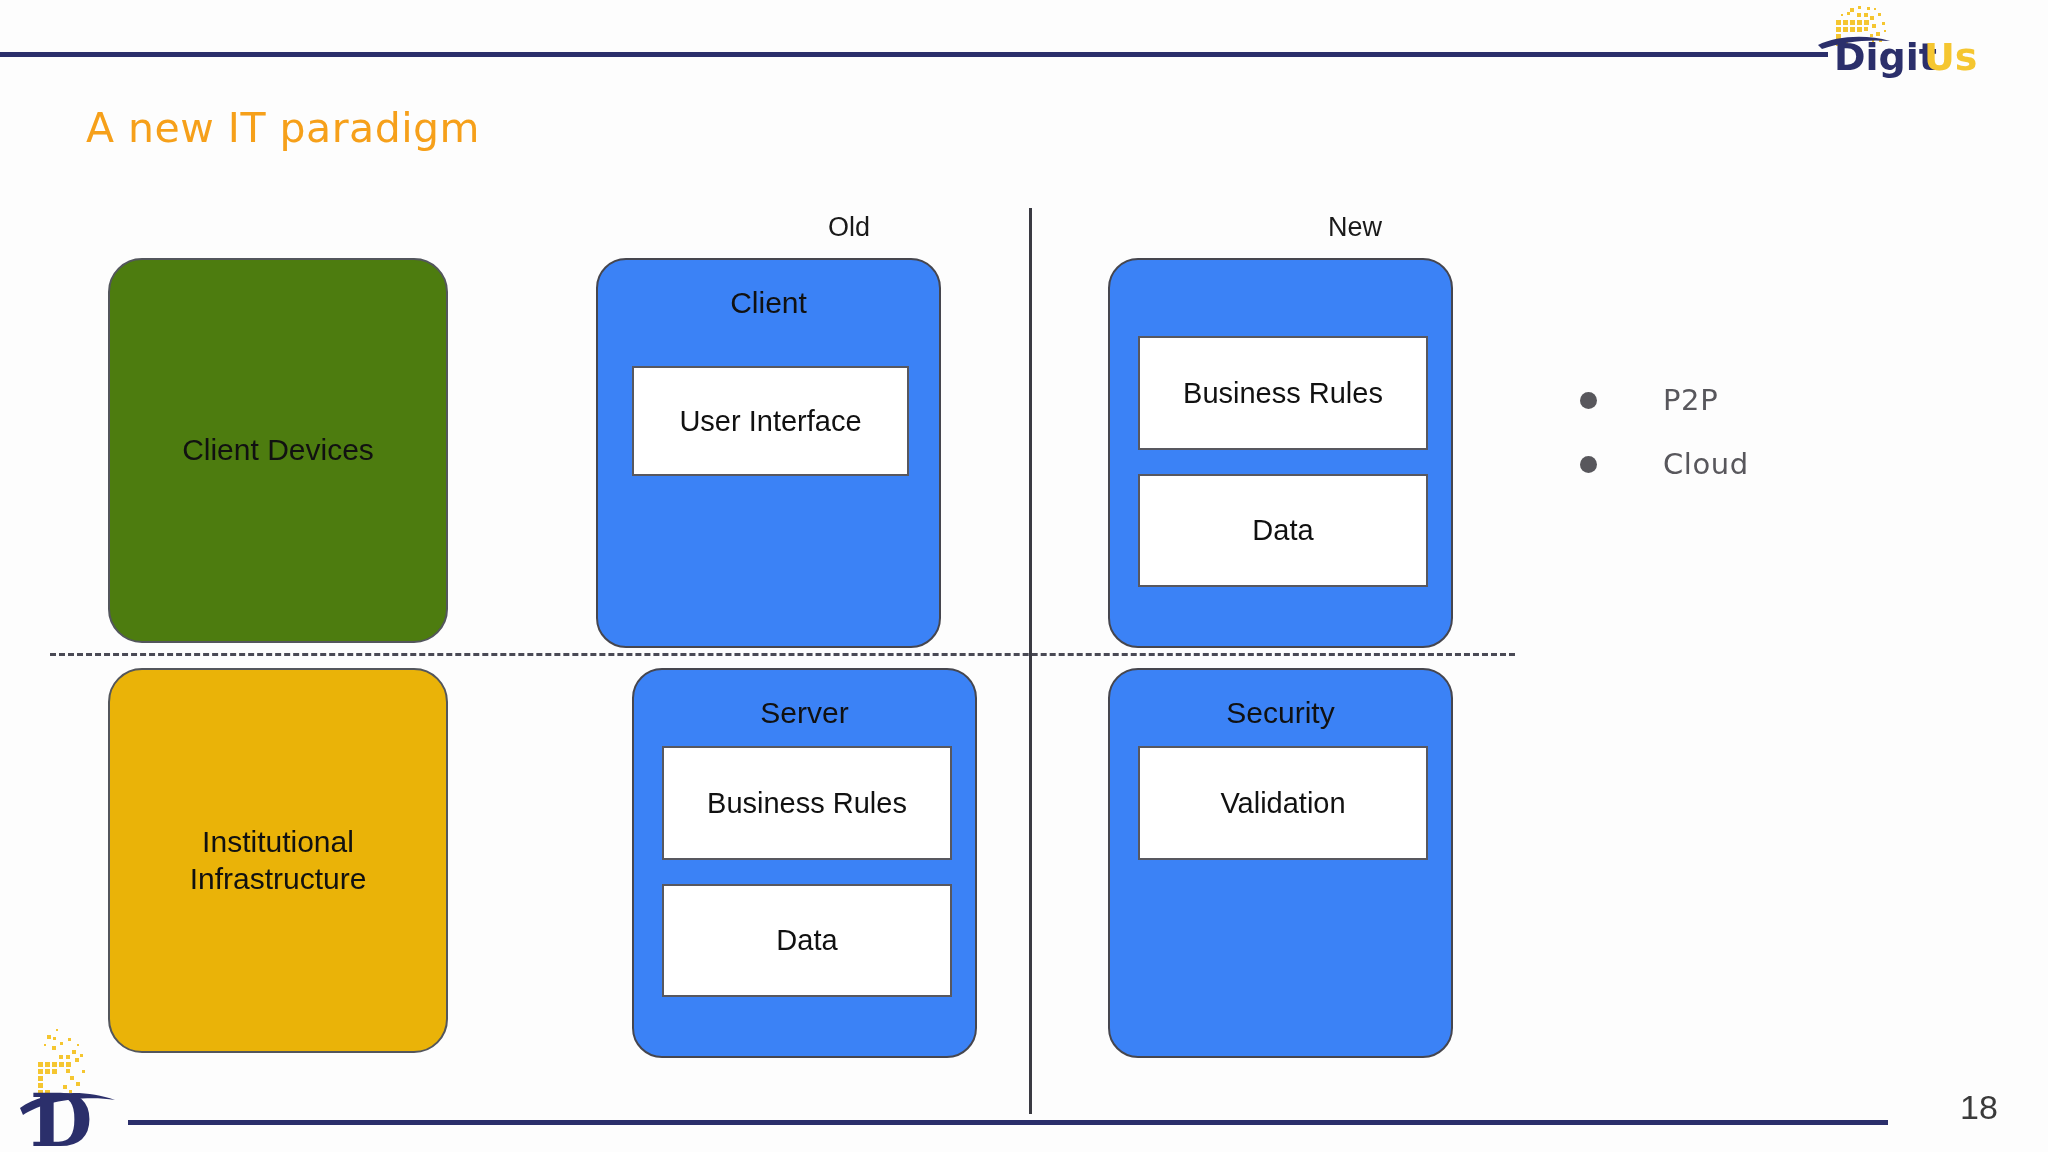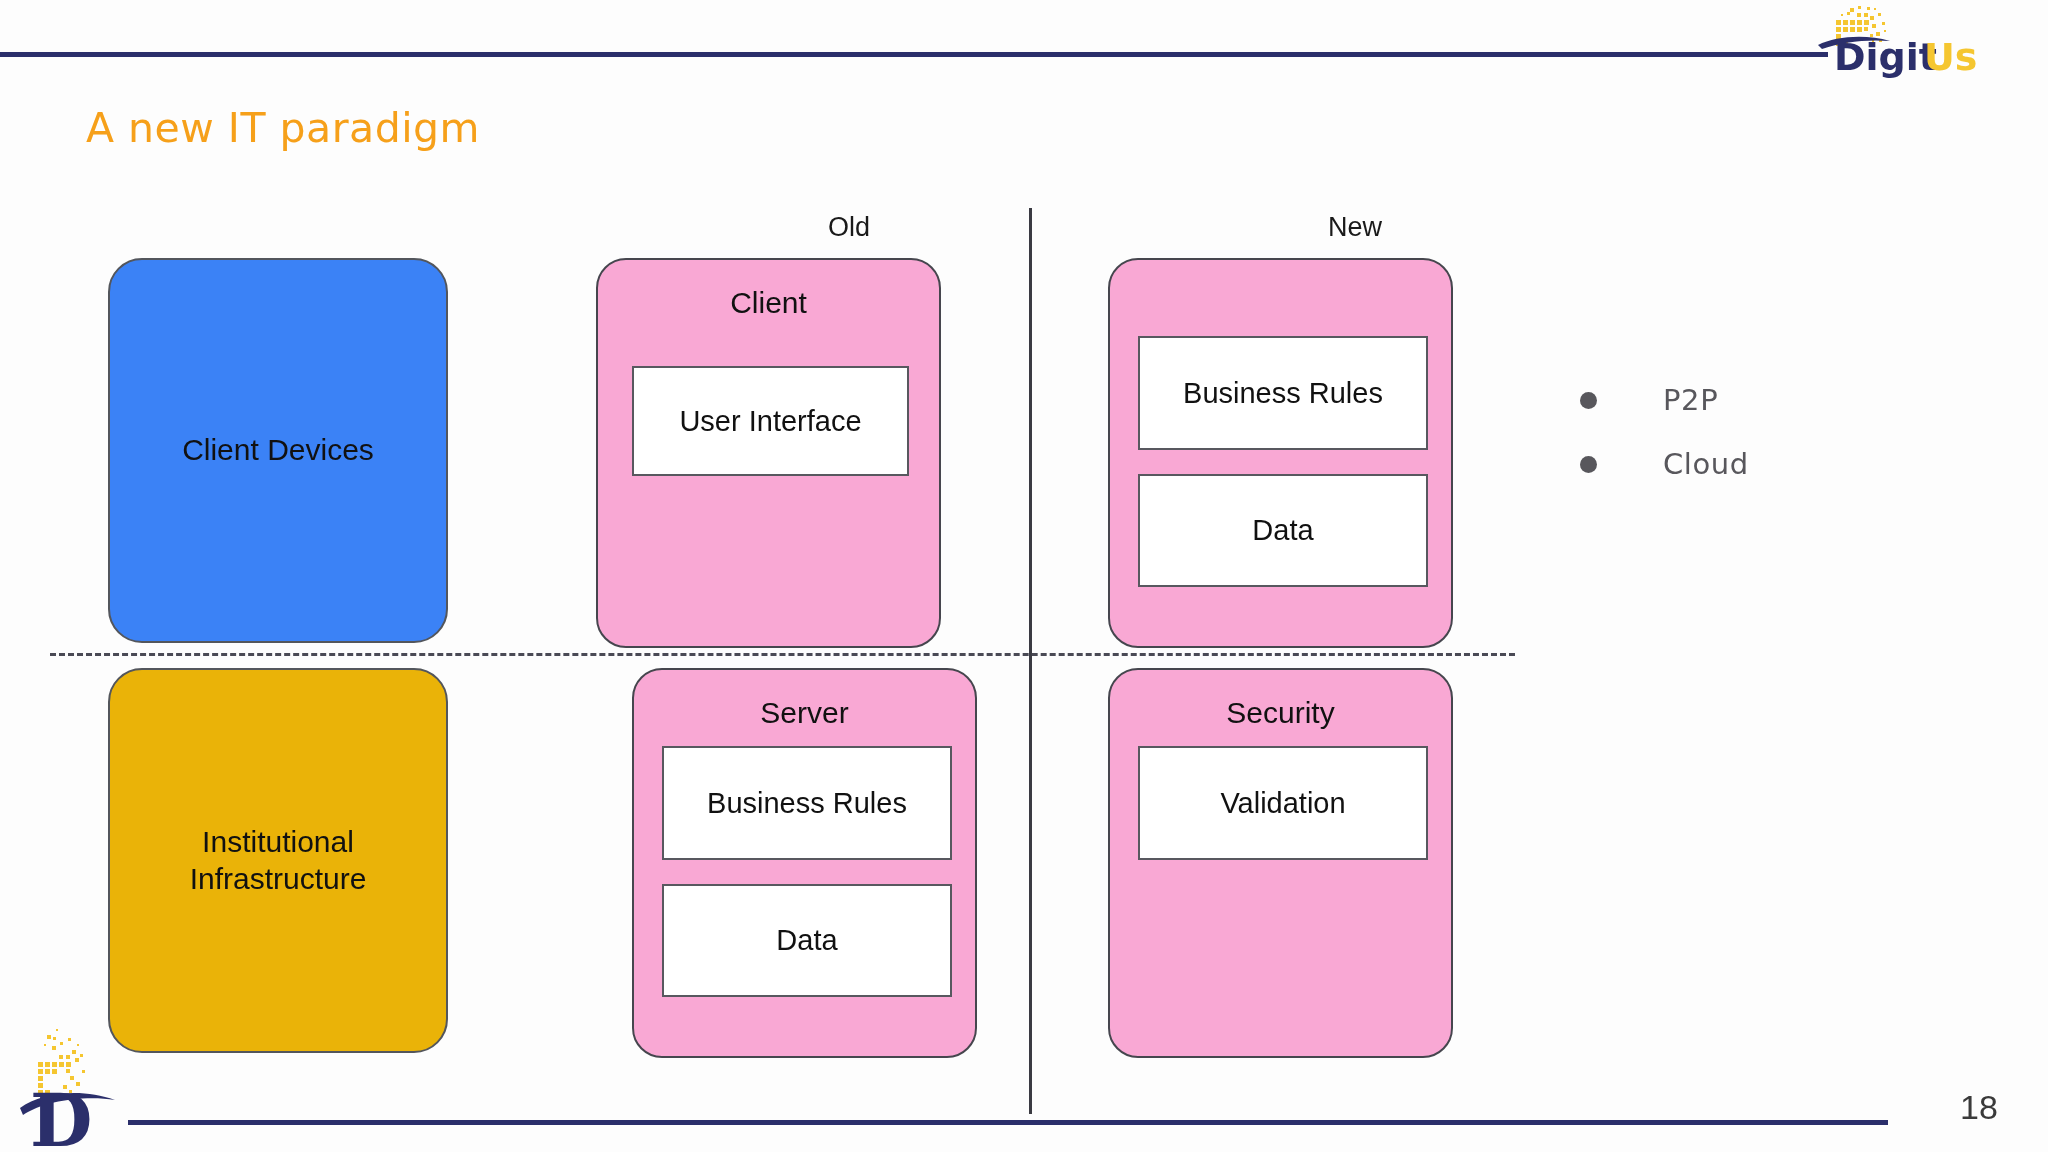--- a/index.html
+++ b/index.html
@@ -85,34 +85,34 @@
     align-items: center;
     justify-content: center;
     text-align: center;
     font-size: 30px;
     color: #111111;
     line-height: 1.22;
     box-sizing: border-box;
   }
   #block-client-devices {
     left: 108px; top: 258px; width: 340px; height: 385px;
-    background: #3b82f6;
+    background: #4d7c0f;
   }
   #block-institutional {
     left: 108px; top: 668px; width: 340px; height: 385px;
     background: #eab308;
   }
 
   
   .card {
     position: absolute;
     box-sizing: border-box;
     border: 2px solid #46464e;
     border-radius: 30px;
-    background: #f9a8d4;
+    background: #3b82f6;
     width: 345px;
     height: 390px;
   }
   #card-client      { left: 596px;  top: 258px; }
   #card-application { left: 1108px; top: 258px; }
   #card-server      { left: 632px;  top: 668px; }
   #card-security    { left: 1108px; top: 668px; }
 
   .card-title {
     position: absolute;

